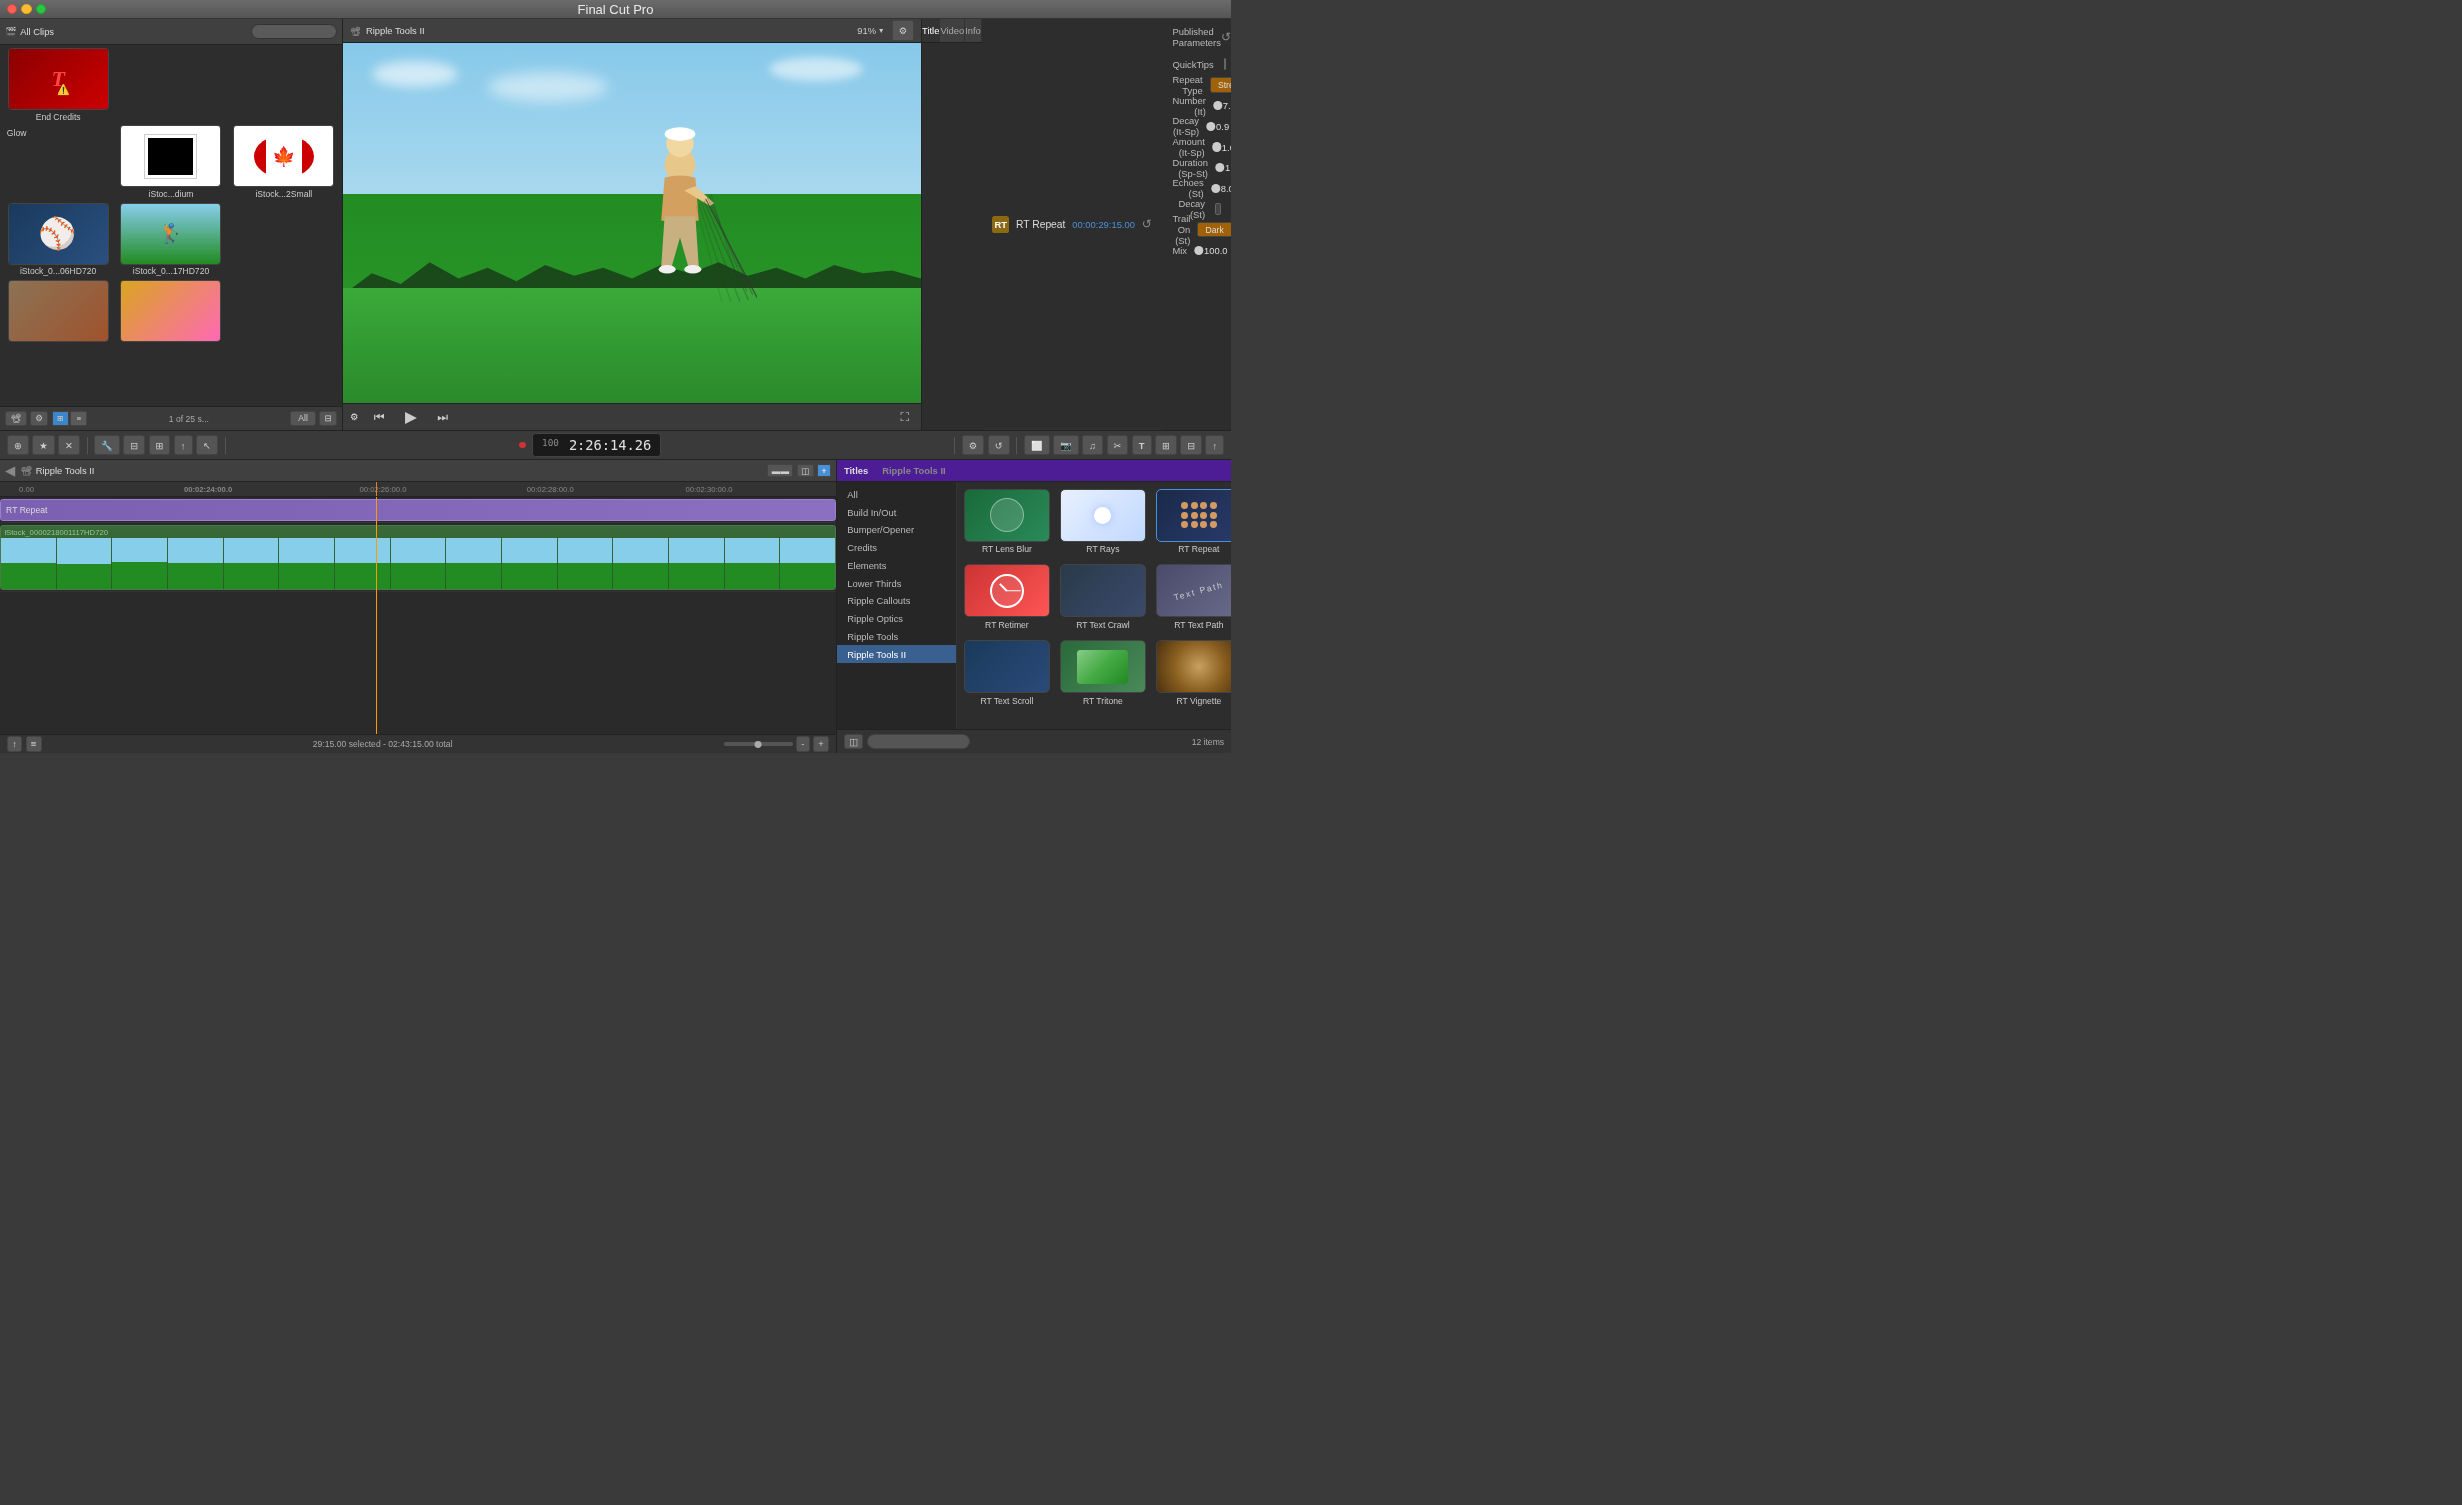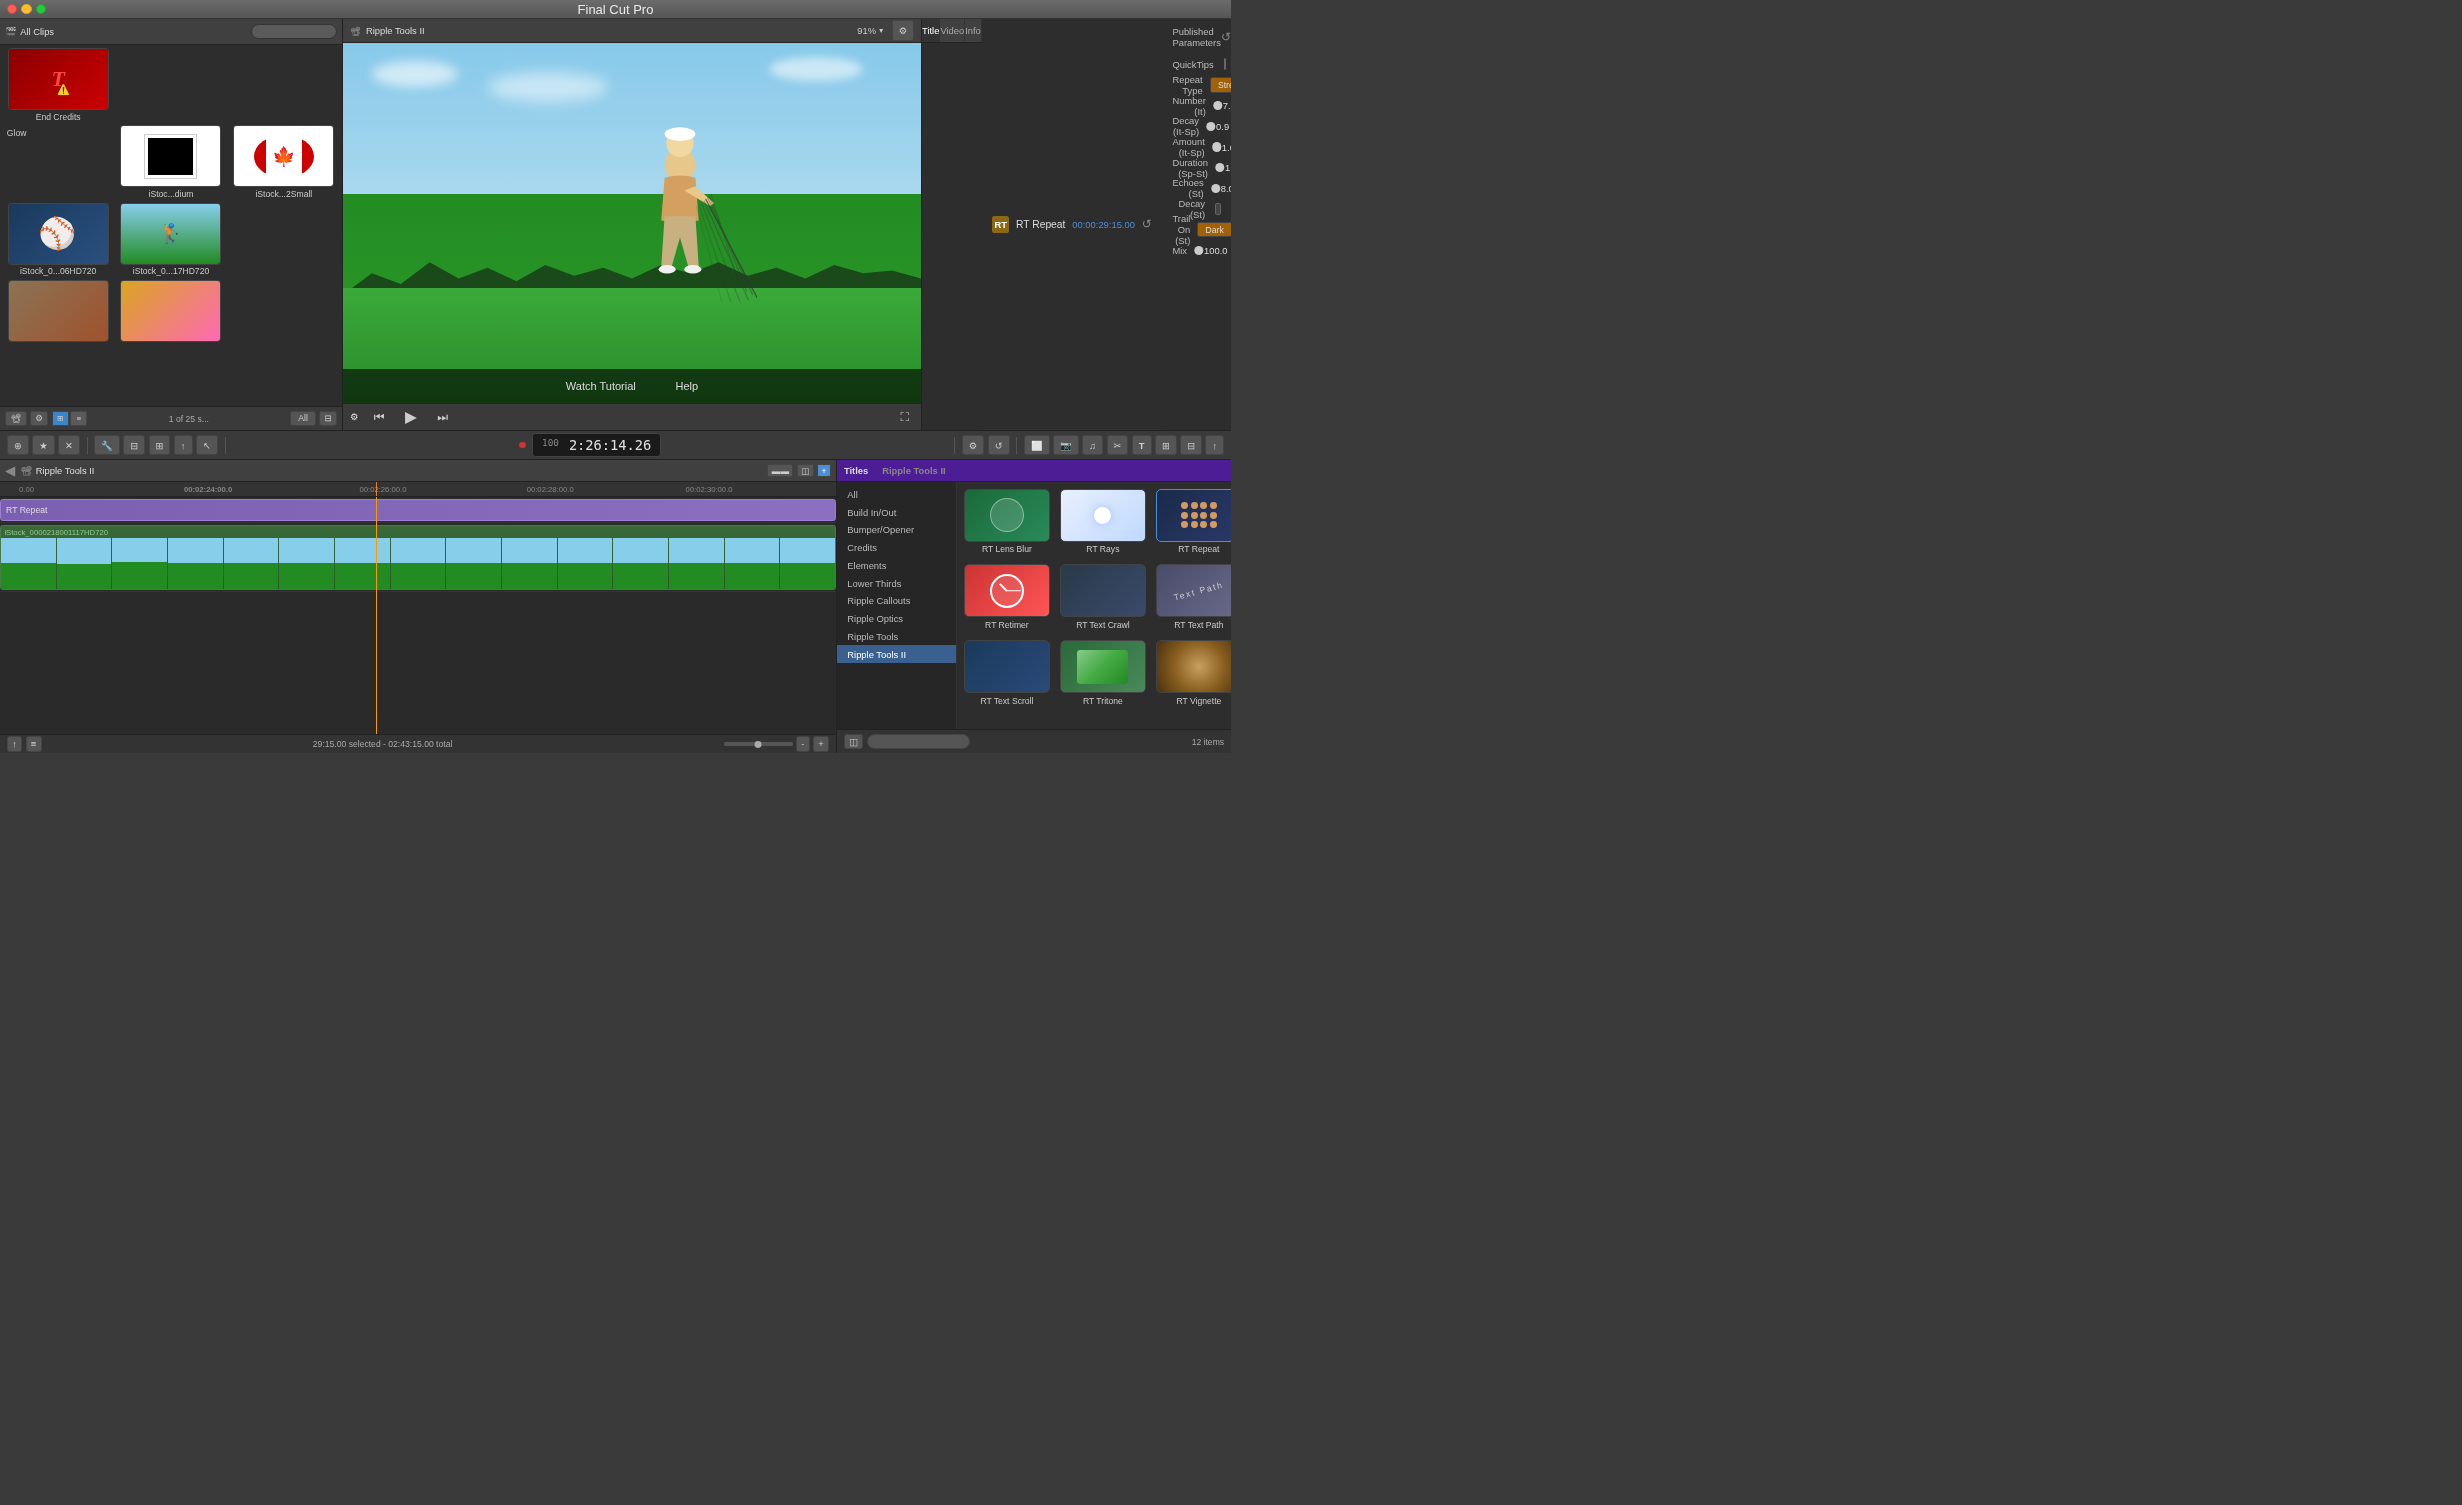--- a/index.html
+++ b/index.html
@@ -1134,24 +1134,20 @@
               <line x1="115" y1="144" x2="160" y2="260" opacity="0.4"></line>
               <line x1="112" y1="146" x2="150" y2="262" opacity="0.3"></line>
               <line x1="109" y1="148" x2="140" y2="264" opacity="0.2"></line>
               <line x1="122" y1="138" x2="175" y2="252" opacity="0.5"></line>
               <line x1="124" y1="136" x2="168" y2="248" opacity="0.4"></line>
               <line x1="126" y1="134" x2="160" y2="244" opacity="0.3"></line>
             </g>
           </svg>
         </div>
 
-        <div class="viewer-overlay">
-          <span class="overlay-btn">Watch Tutorial</span>
-          <span class="overlay-btn">Help</span>
-        </div>
       </div>
 
       <div class="viewer-controls">
         <span class="transport-left">⚙</span>
         <button class="ctrl-btn">
           <span>⏮</span>
         </button>
         <button class="ctrl-btn">
           <span style="font-size:15.4px;">▶</span>
         </button>

